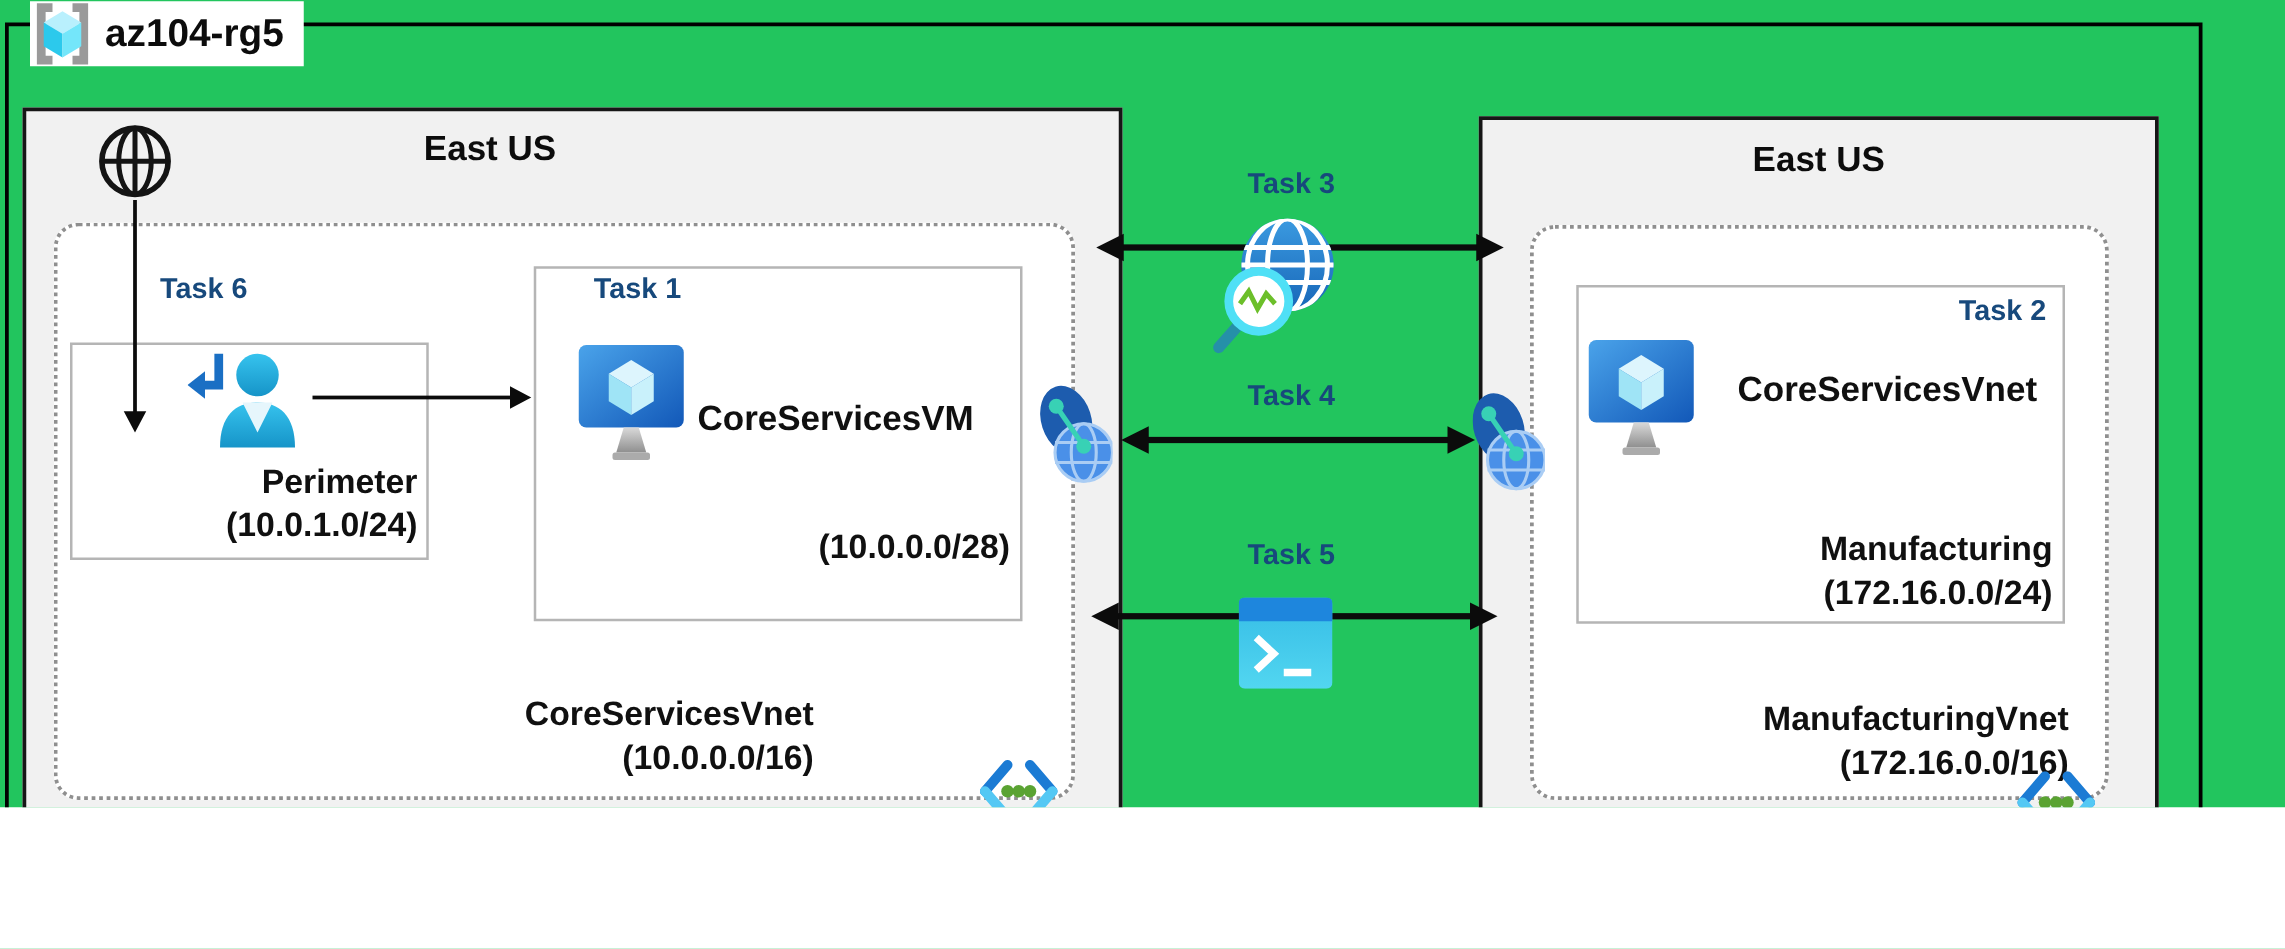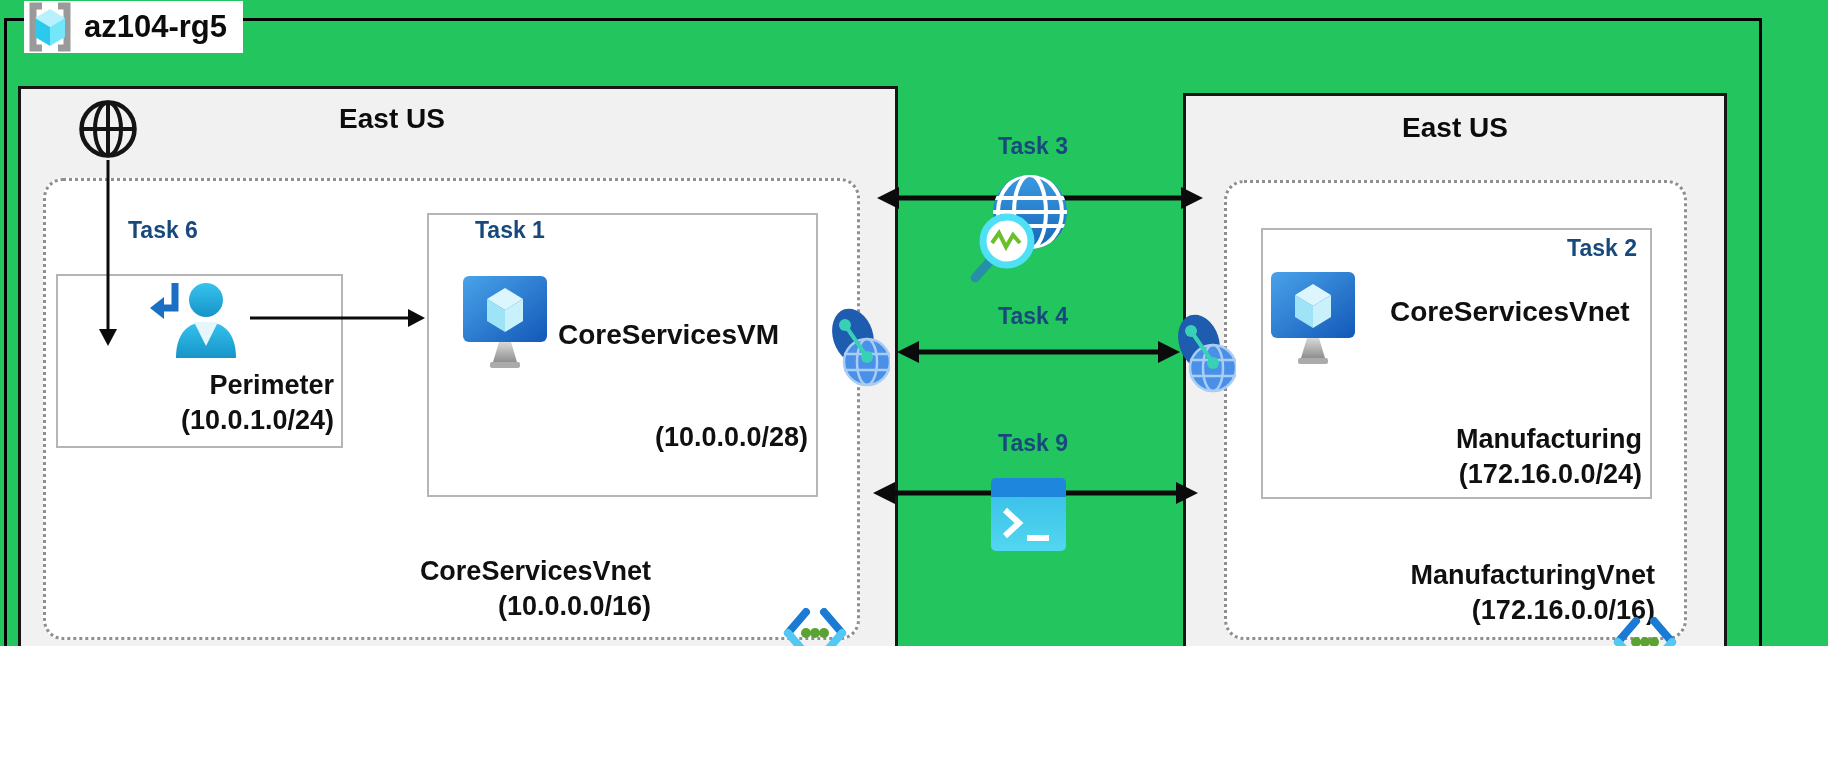--- a/index.html
+++ b/index.html
@@ -89,21 +89,21 @@
   <div class="name2" style="left:1271px;top:422px;width:371px;">
     <div>Manufacturing</div>
     <div>(172.16.0.0/24)</div>
   </div>
 
   <div class="task" style="left:128px;top:217px;width:150px;text-align:left;">Task 6</div>
   <div class="task" style="left:443px;top:217px;margin-left:32px;">Task 1</div>
   <div class="task" style="left:1457px;top:235px;width:180px;text-align:right;">Task 2</div>
   <div class="task" style="left:958px;top:133px;width:150px;text-align:center;">Task 3</div>
   <div class="task" style="left:958px;top:303px;width:150px;text-align:center;">Task 4</div>
-  <div class="task" style="left:958px;top:430px;width:150px;text-align:center;">Task 9</div>
+  <div class="task" style="left:958px;top:430px;width:150px;text-align:center;">Task 5</div>
 
   <svg class="abs" style="left:78px;top:99px;" width="60" height="60" viewBox="0 0 60 60">
     <circle cx="30" cy="30" r="26.5" fill="none" stroke="#141414" stroke-width="4.5"></circle>
     <ellipse cx="30" cy="30" rx="13" ry="26.5" fill="none" stroke="#141414" stroke-width="4"></ellipse>
     <line x1="3.5" y1="30" x2="56.5" y2="30" stroke="#141414" stroke-width="4"></line>
     <line x1="30" y1="3.5" x2="30" y2="56.5" stroke="#141414" stroke-width="4"></line>
   </svg>
   <div class="varrow" style="left:99px;top:160px;height:186px;">
     <div class="vline" style="height:170px;"></div>
     <div class="vhead"></div>

